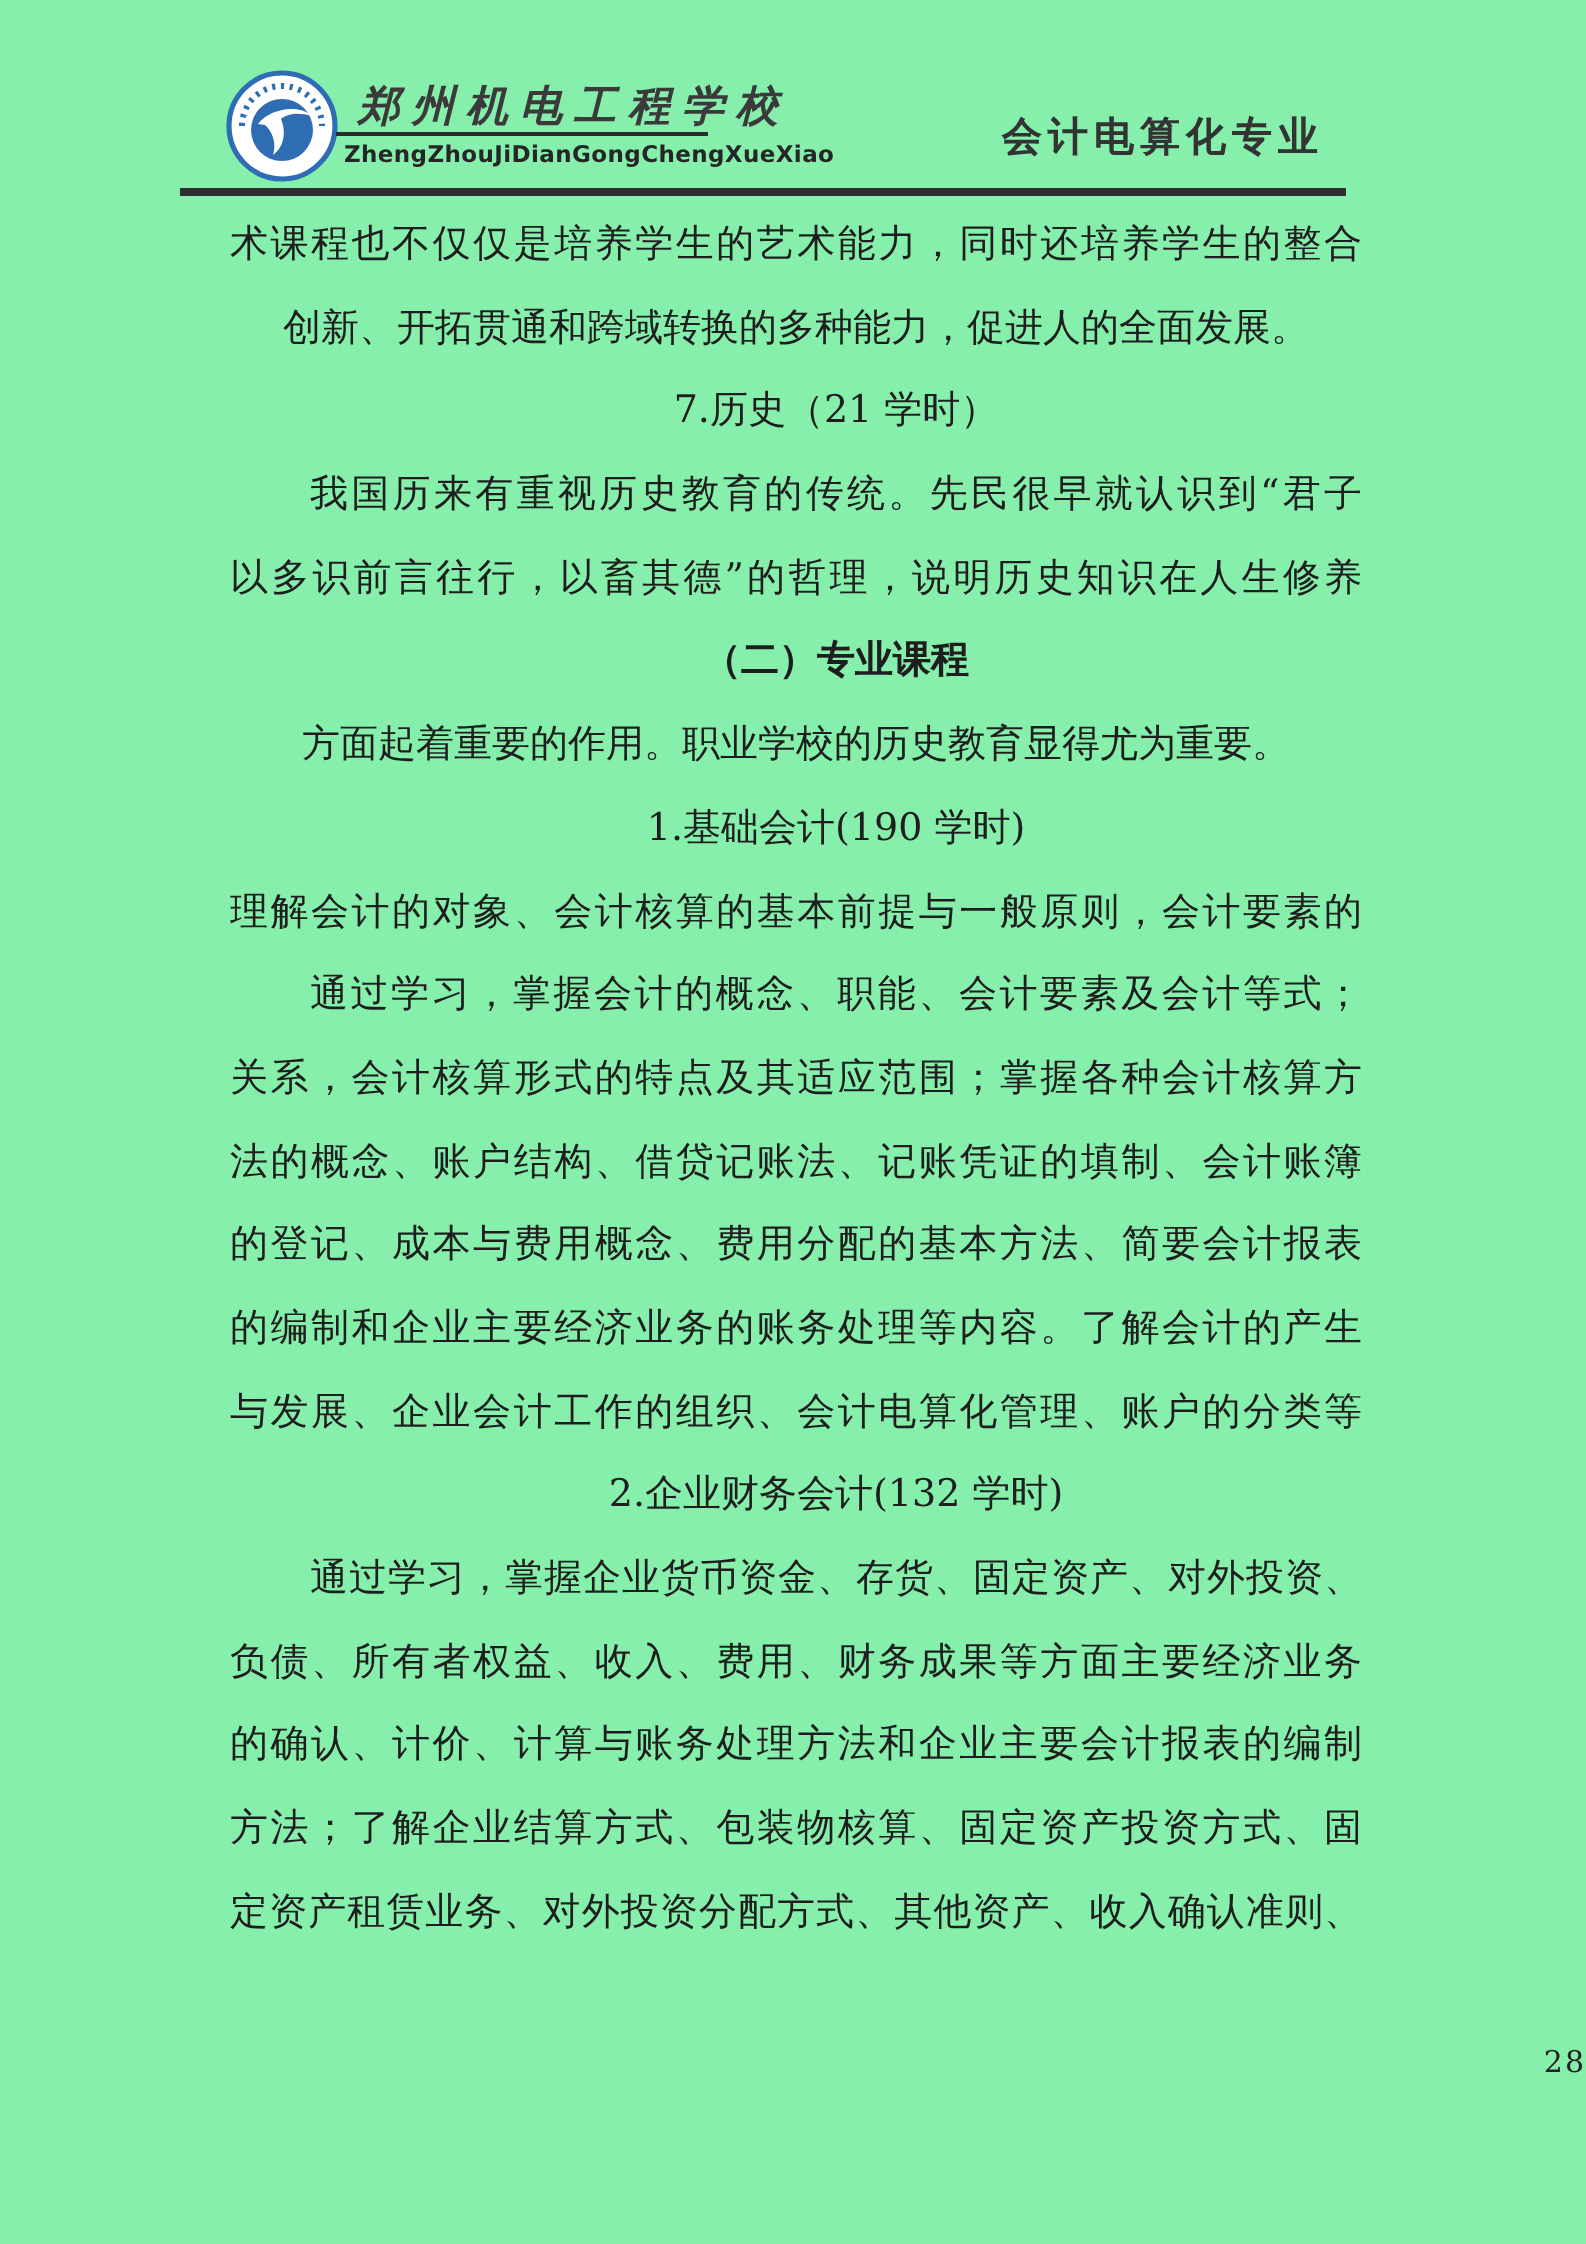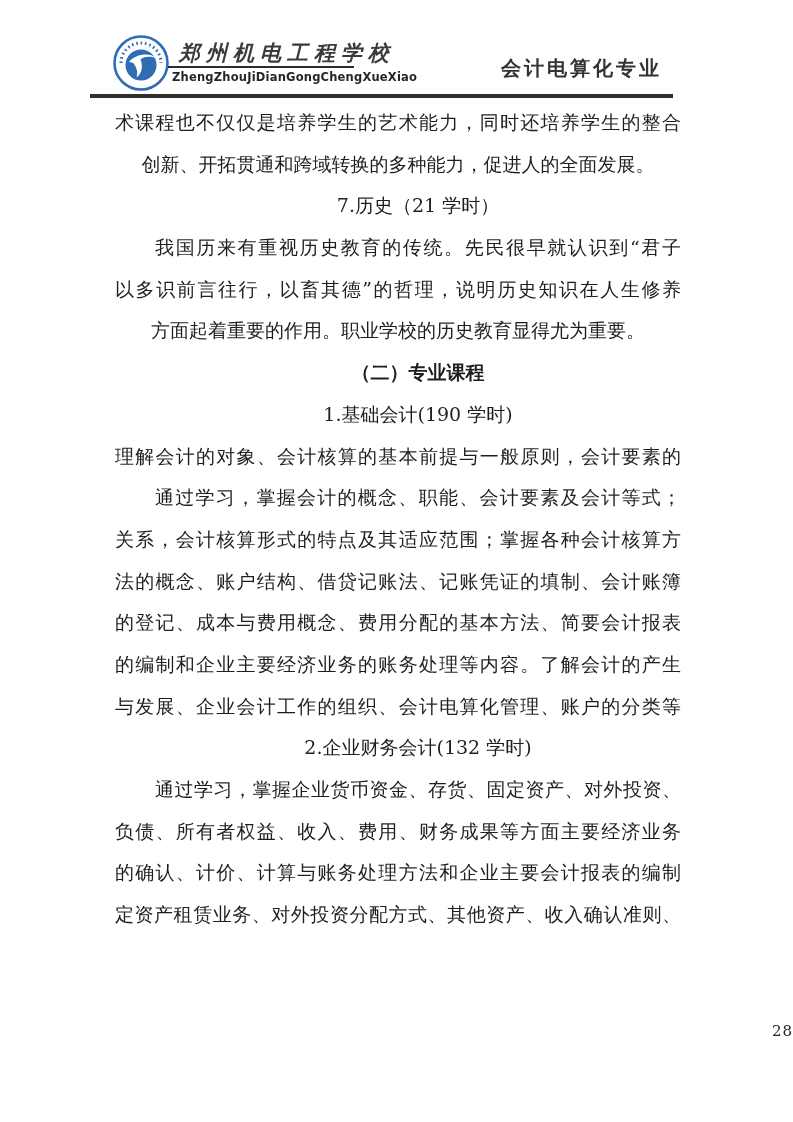--- a/index.html
+++ b/index.html
@@ -1,20 +1,20 @@
 <!DOCTYPE html>
 <html><head>
 <meta charset="utf-8">
 <style>
   html, body { margin: 0; padding: 0; background: #888; }
   .page {
     position: relative;
     width: 793px; height: 1122px;
     margin: 0 auto;
-    background: #ffffff;
+    background: #86efac;
     overflow: hidden;
     font-family: "DejaVu Serif", serif;
   }
 
   
   .emblem { position: absolute; left: 112px; top: 34px; width: 58px; height: 58px; }
   .school-name {
     position: absolute; left: 179px; top: 39px; width: 230px;
     font-size: 21px; font-weight: bold; font-style: italic;
     letter-spacing: 6px; color: #3a3a3a; white-space: nowrap;
@@ -81,32 +81,33 @@
     <div class="major-label">会计电算化专业</div>
     <div class="header-rule"></div>
   </div>
 
   <div class="doc-body">
       <div class="tline just">术课程也不仅仅是培养学生的艺术能力，同时还培养学生的整合</div>
       <div class="tline">创新、开拓贯通和跨域转换的多种能力，促进人的全面发展。</div>
       <div class="tline ind">7.历史（21 学时）</div>
       <div class="tline just ind">我国历来有重视历史教育的传统。先民很早就认识到“君子</div>
       <div class="tline just">以多识前言往行，以畜其德”的哲理，说明历史知识在人生修养</div>
+      <div class="tline ind bold">（二）专业课程</div>
       <div class="tline">方面起着重要的作用。职业学校的历史教育显得尤为重要。</div>
-      <div class="tline ind bold">（二）专业课程</div>
       <div class="tline ind">1.基础会计(190 学时)</div>
       <div class="tline just">理解会计的对象、会计核算的基本前提与一般原则，会计要素的</div>
       <div class="tline just ind">通过学习，掌握会计的概念、职能、会计要素及会计等式；</div>
       <div class="tline just">关系，会计核算形式的特点及其适应范围；掌握各种会计核算方</div>
       <div class="tline just">法的概念、账户结构、借贷记账法、记账凭证的填制、会计账簿</div>
       <div class="tline just">的登记、成本与费用概念、费用分配的基本方法、简要会计报表</div>
       <div class="tline just">的编制和企业主要经济业务的账务处理等内容。了解会计的产生</div>
       <div class="tline just">与发展、企业会计工作的组织、会计电算化管理、账户的分类等</div>
       <div class="tline ind">2.企业财务会计(132 学时)</div>
       <div class="tline just ind">通过学习，掌握企业货币资金、存货、固定资产、对外投资、</div>
       <div class="tline just">负债、所有者权益、收入、费用、财务成果等方面主要经济业务</div>
       <div class="tline just">的确认、计价、计算与账务处理方法和企业主要会计报表的编制</div>
+      <div class="tline just">方法；了解企业结算方式、包装物核算、固定资产投资方式、固</div>
       <div class="tline just">定资产租赁业务、对外投资分配方式、其他资产、收入确认准则、</div>
     </div>
 
   <div class="page-number">28</div>
 
 </div>
 
 </body></html>

